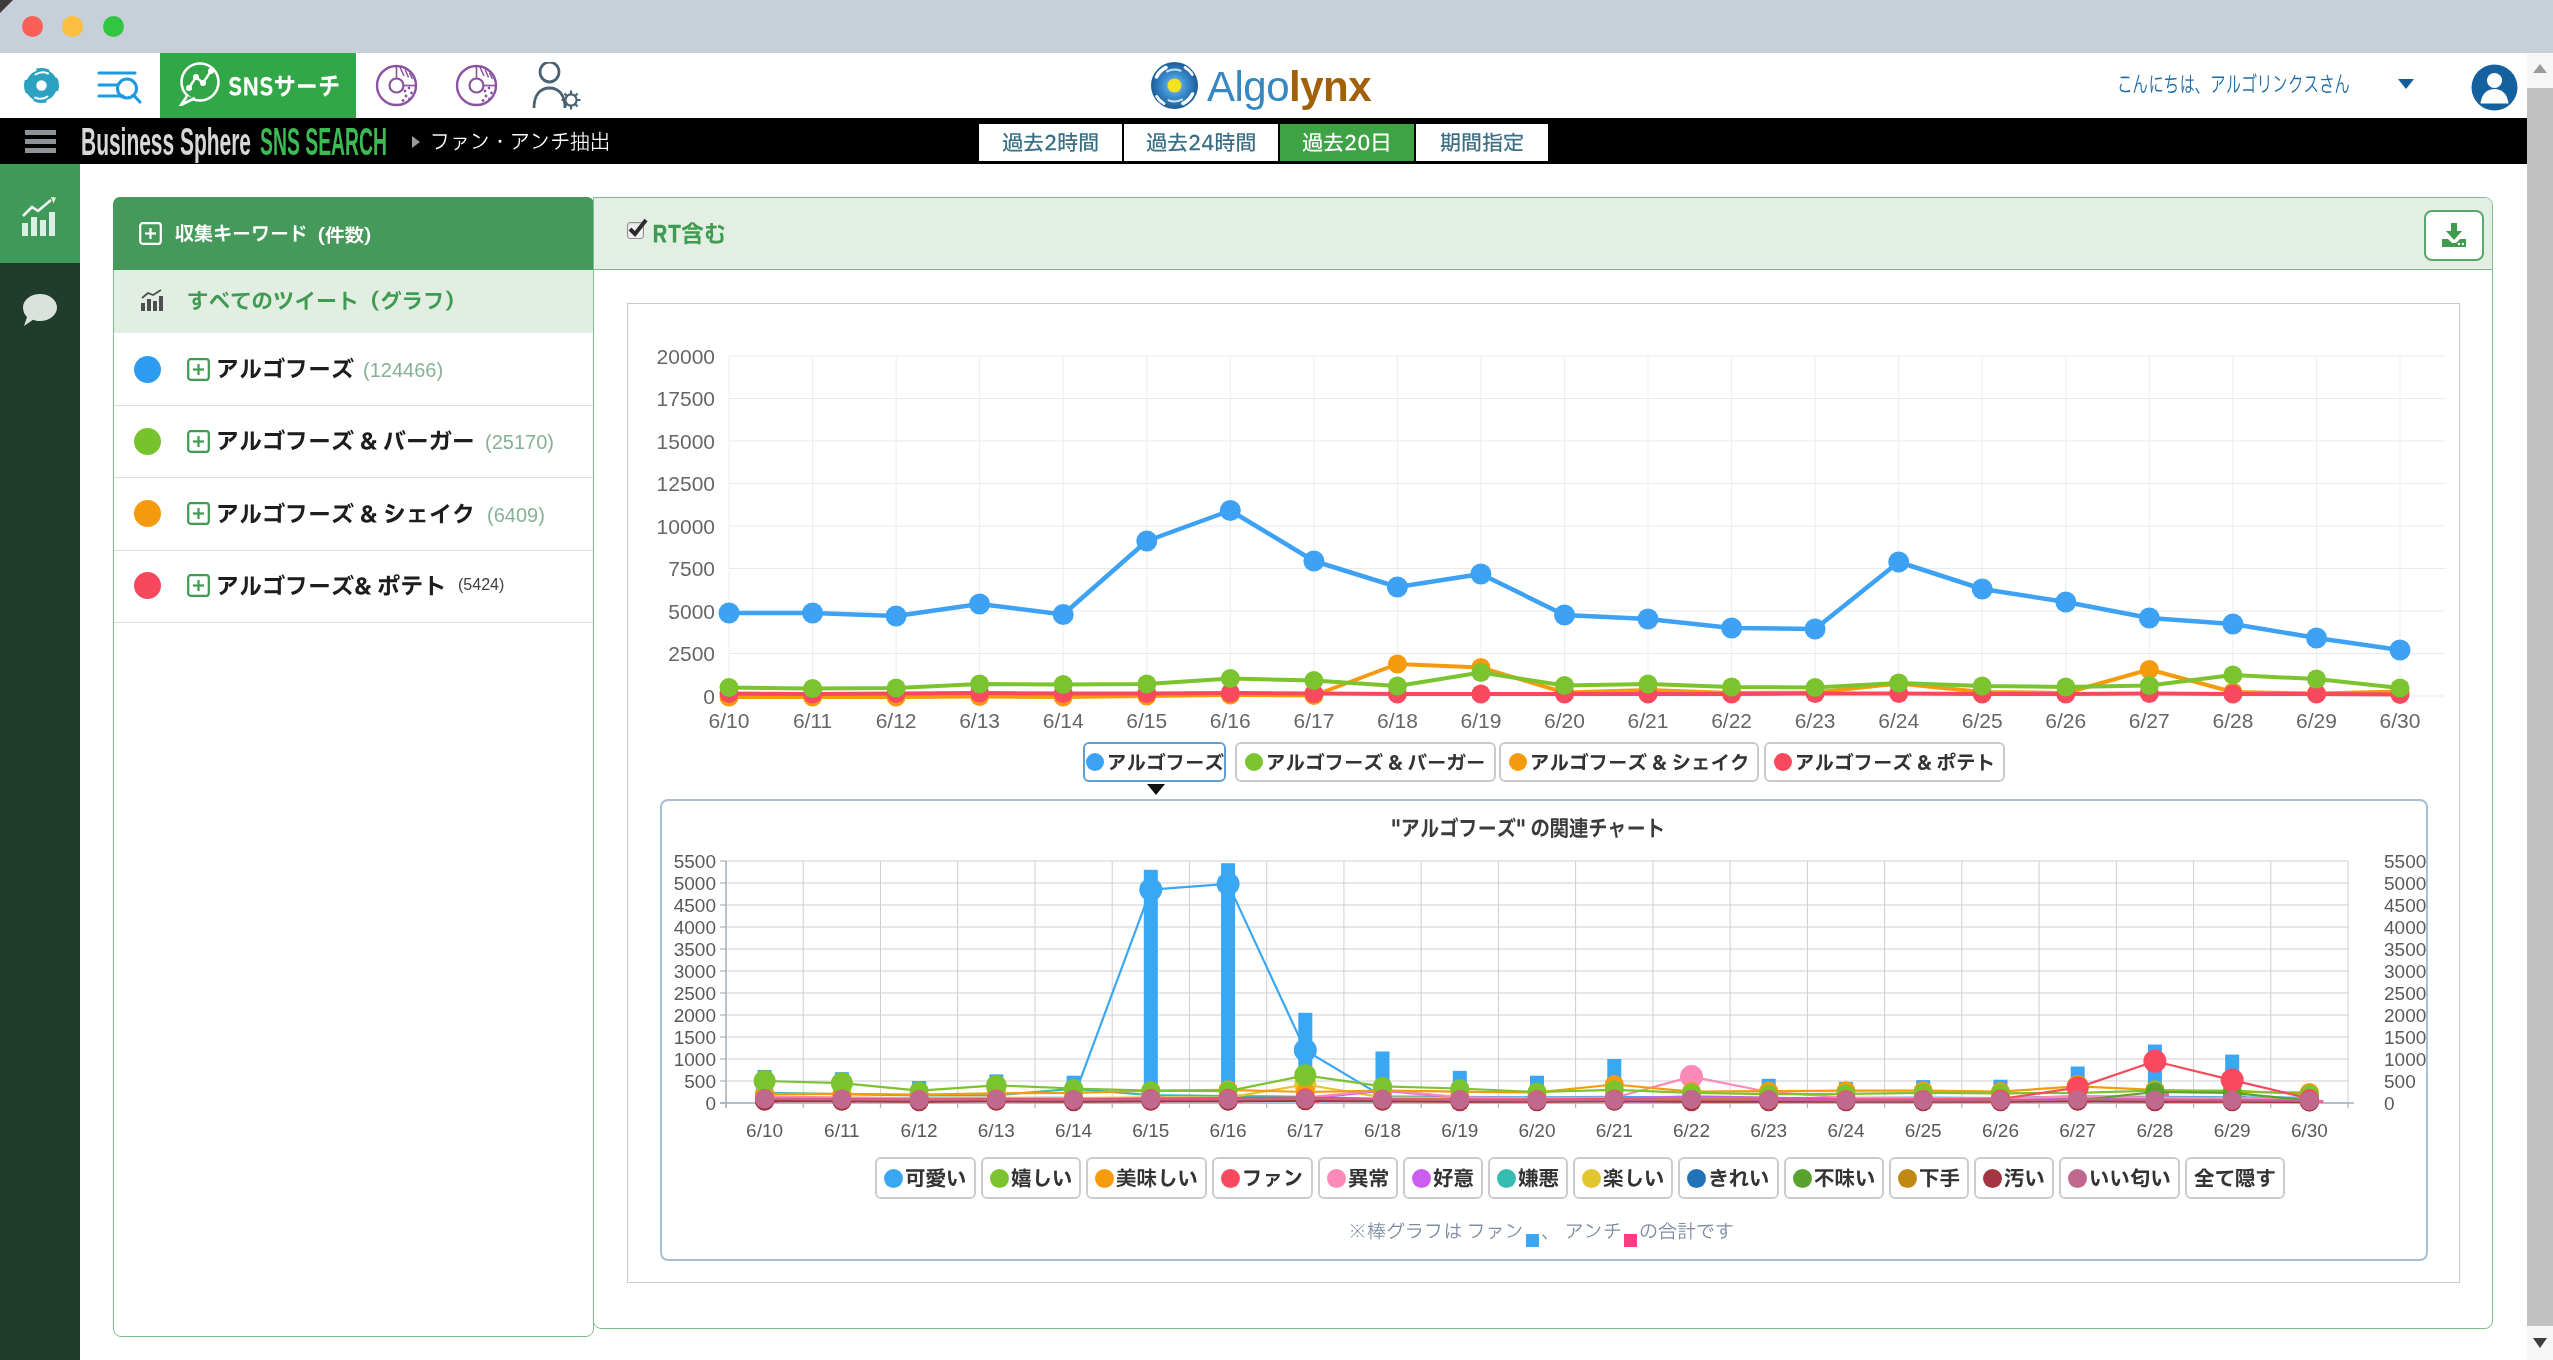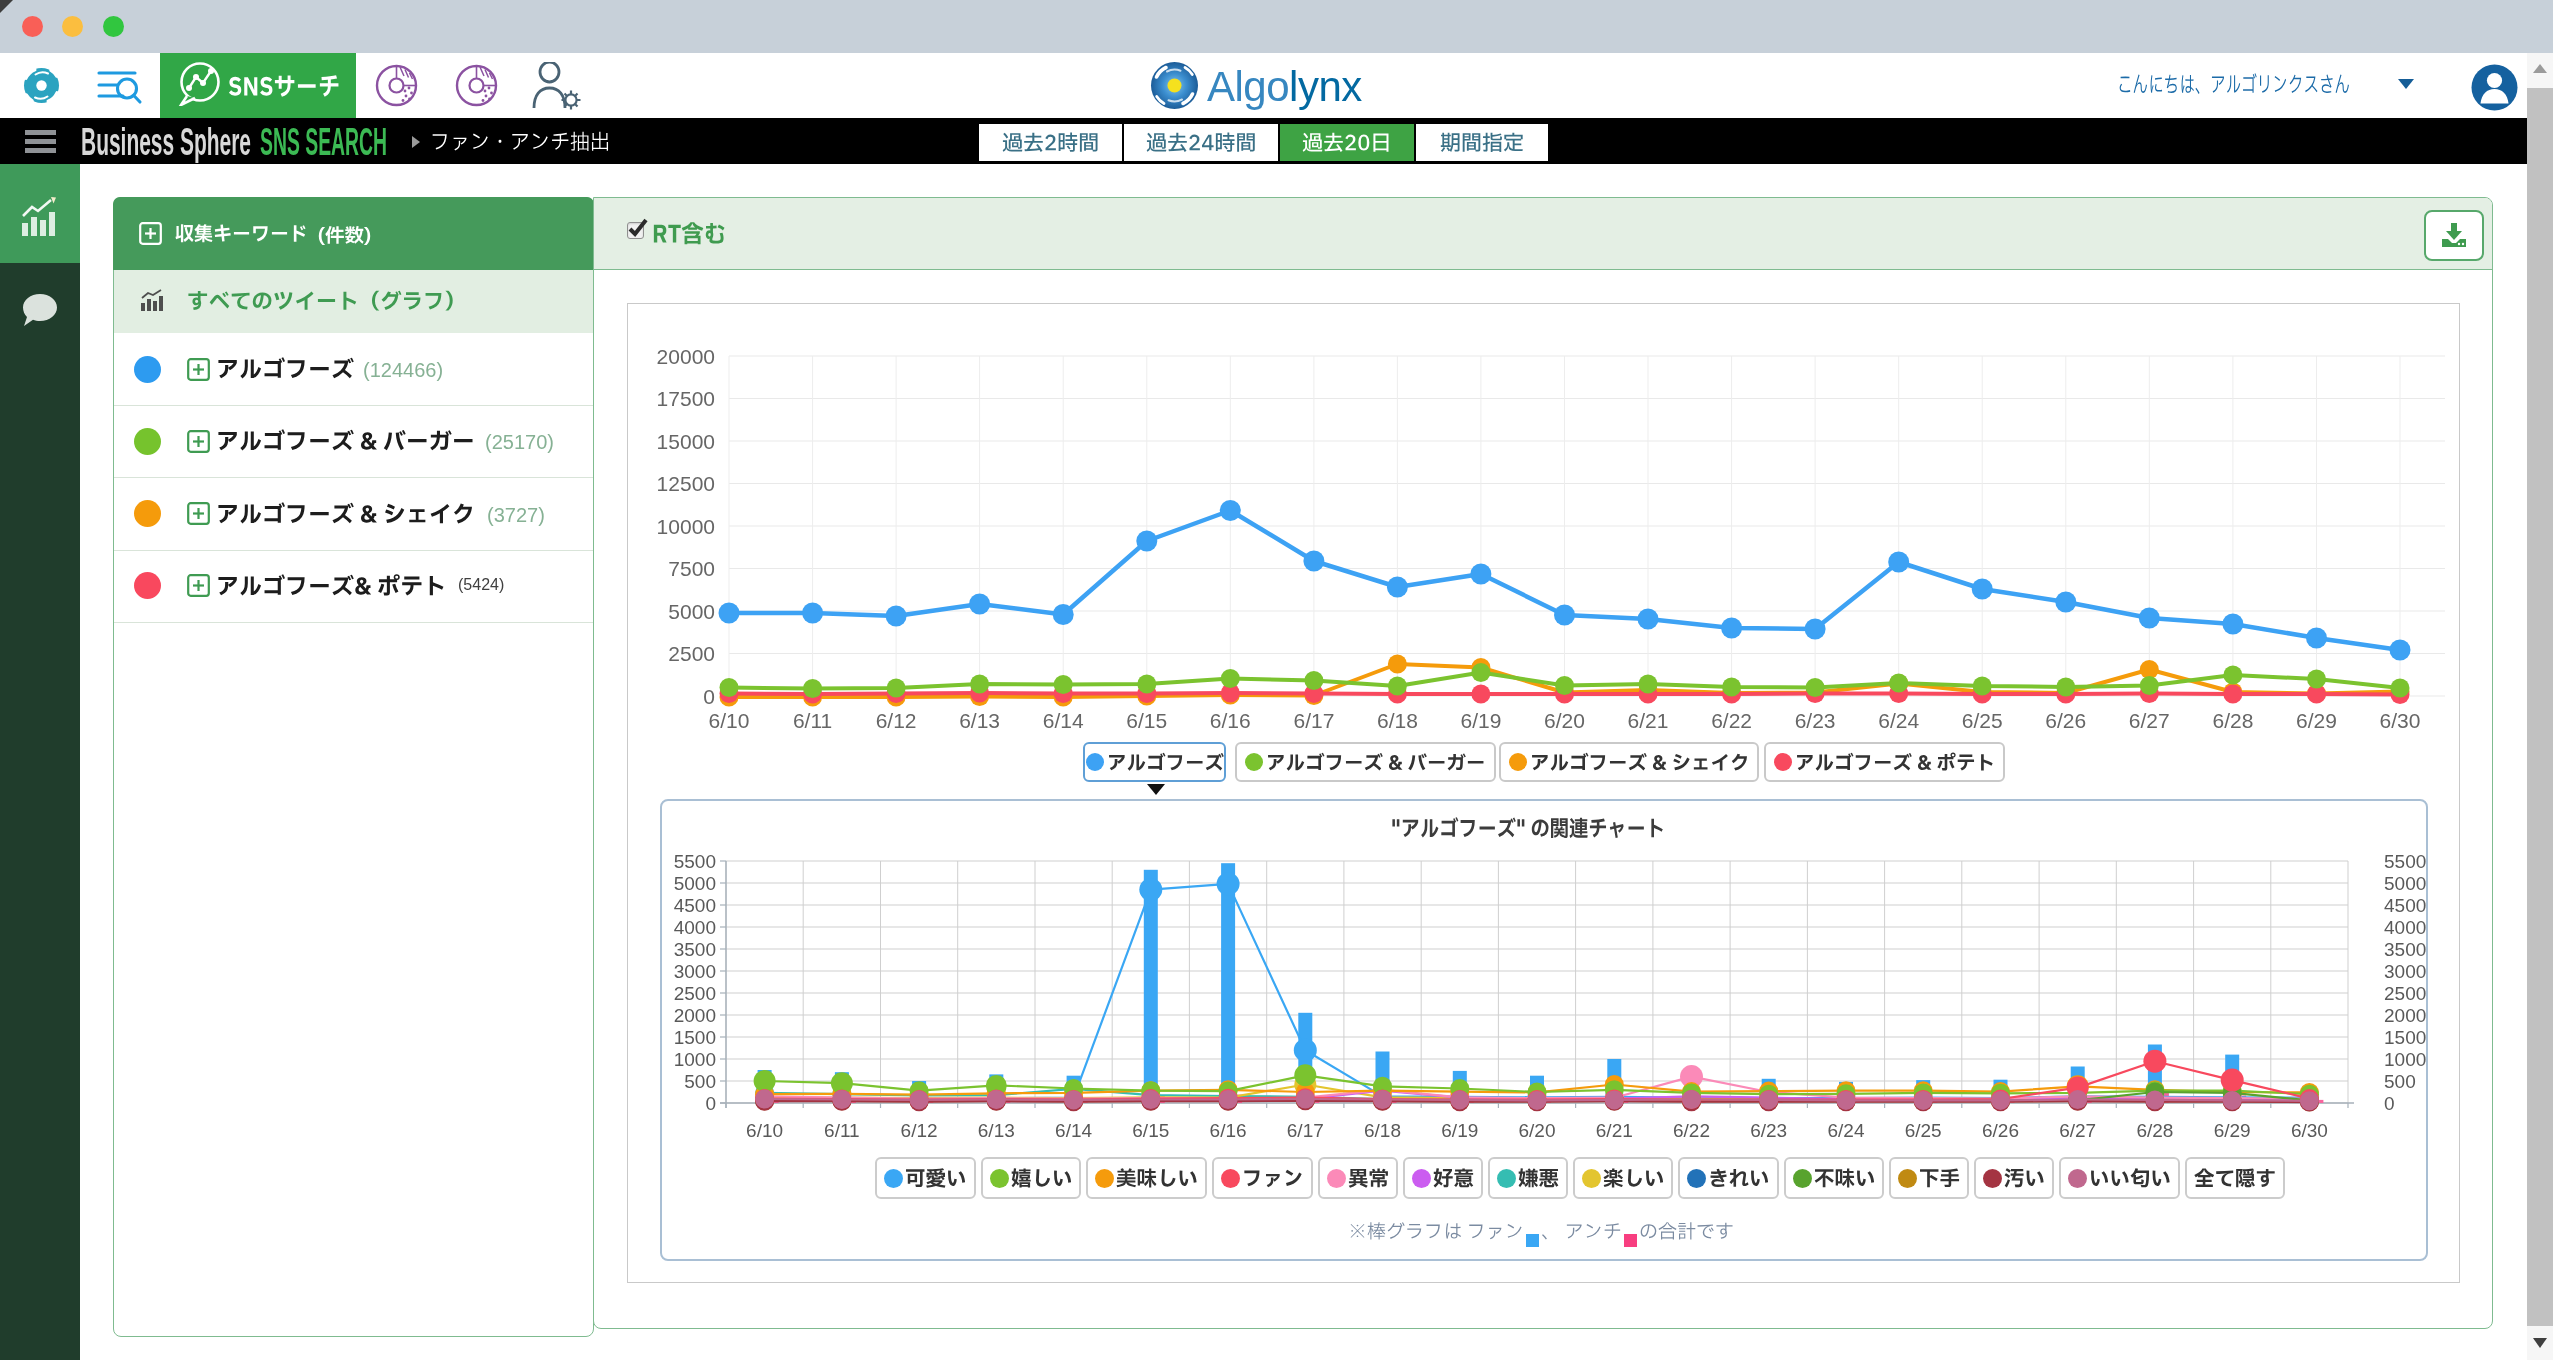--- a/index.html
+++ b/index.html
@@ -99,21 +99,21 @@
     </defs>
 <circle cx="24.5" cy="24.5" r="23.5" fill="url(#lg)"></circle>
 <circle cx="24.5" cy="24.5" r="7" fill="#f5e11e"></circle>
 <path d="M6.5 16 A20 20 0 0 1 16 6.5" stroke="#fff" stroke-width="3.6" fill="none" stroke-linecap="round"></path>
 <path d="M42.5 33 A20 20 0 0 1 33 42.5" stroke="#fff" stroke-width="3.6" fill="none" stroke-linecap="round"></path>
 <path d="M35 6.5 A20 20 0 0 1 42.3 13.5" stroke="#fff" stroke-width="2.8" fill="none" stroke-linecap="round"></path>
 <path d="M14 42.5 A20 20 0 0 1 6.7 35.5" stroke="#fff" stroke-width="2.8" fill="none" stroke-linecap="round"></path>
 <path d="M17 10.5 A16 16 0 0 1 30.5 9.7" stroke="#fff" stroke-width="2" fill="none" stroke-linecap="round" opacity=".75"></path>
 <path d="M32 38.5 A16 16 0 0 1 18.5 39.3" stroke="#fff" stroke-width="2" fill="none" stroke-linecap="round" opacity=".75"></path>
 </svg>
-<div class="abs" style="left:1207px;top:63px;font-size:42px;color:#3787c0;letter-spacing:-.5px">Algo<span style="font-weight:normal;color:#0369a1">lynx</span></div>
+<div class="abs" style="left:1207px;top:63px;font-size:42px;color:#3787c0;letter-spacing:-.5px">Algo<span style="font-weight:bold;color:#a16207">lynx</span></div>
 <svg style="position:absolute;left:2117.0px;top:69.0px;" width="233.00" height="33.0" viewBox="0 0 330.00 33.0" preserveAspectRatio="none">
     <path transform="translate(0,23.32)" d="M5.082 -15.553999999999998Q8.822 -15.729999999999999 12.033999999999999 -15.729999999999999Q14.607999999999999 -15.729999999999999 17.622 -15.62L17.578 -14.058Q14.937999999999999 -14.19 12.122 -14.19Q8.491999999999999 -14.19 5.1259999999999994 -13.969999999999999ZM3.7399999999999998 -4.2459999999999996Q3.7399999999999998 -5.346 4.311999999999999 -6.478999999999999Q4.8839999999999995 -7.611999999999999 5.9399999999999995 -8.668L7.26 -7.81Q5.346 -5.851999999999999 5.346 -4.356Q5.346 -3.036 6.897 -2.288Q8.448 -1.5399999999999998 11.527999999999999 -1.5399999999999998Q13.222 -1.5399999999999998 15.07 -1.7159999999999997Q16.918 -1.892 18.502 -2.222L18.677999999999997 -0.6819999999999999Q17.204 -0.352 15.268 -0.176Q13.331999999999999 0.0 11.527999999999999 0.0Q7.656 0.0 5.6979999999999995 -1.111Q3.7399999999999998 -2.222 3.7399999999999998 -4.2459999999999996Z M23.628 0.242 26.158 -6.754Q27.368 -10.12 29.15 -14.563999999999998Q30.491999999999997 -18.04 30.448 -17.907999999999998L31.966 -17.424L29.458 -11.176Q29.061999999999998 -10.186 28.677 -9.218Q28.292 -8.25 27.918 -7.326L28.072 -7.303999999999999Q28.864 -8.602 29.854 -9.306000000000001Q30.844 -10.01 31.944 -10.01Q33.594 -10.01 34.331 -8.921Q35.068 -7.832 35.068 -5.433999999999999Q35.068 -3.7399999999999998 35.221999999999994 -2.816Q35.376 -1.892 35.805 -1.4409999999999998Q36.234 -0.99 37.092 -0.99Q38.412 -0.99 39.379999999999995 -2.618Q40.348 -4.2459999999999996 41.03 -7.765999999999999L42.504 -7.303999999999999Q41.733999999999995 -3.344 40.381 -1.386Q39.028 0.572 36.982 0.572Q35.112 0.572 34.331 -0.7149999999999999Q33.55 -2.002 33.55 -4.84Q33.55 -6.314 33.352 -7.106Q33.153999999999996 -7.898 32.702999999999996 -8.239Q32.251999999999995 -8.58 31.415999999999997 -8.58Q30.338 -8.58 29.348 -7.81Q28.358 -7.039999999999999 27.522 -5.478Q27.082 -4.62 26.741 -3.751Q26.4 -2.8819999999999997 25.806 -1.21Q25.387999999999998 0.022 25.124 0.704Z M48.268 0.352Q47.542 -3.4099999999999997 47.542 -6.489999999999999Q47.542 -11.462 48.708 -17.028L50.204 -16.808Q49.61 -14.19 49.324 -11.527999999999999Q49.038 -8.866 49.038 -6.468Q49.038 -4.069999999999999 49.214 -2.552H49.346000000000004Q49.456 -3.586 49.731 -4.6419999999999995Q50.006 -5.6979999999999995 50.644 -7.061999999999999L51.876 -6.468Q50.908 -4.4879999999999995 50.457 -3.234Q50.006 -1.98 49.852 -0.8799999999999999Q49.808 -0.484 49.808 -0.352Q49.808 -0.176 49.852 0.21999999999999997ZM53.724000000000004 -14.058Q55.858 -14.388 58.45399999999999 -14.575Q61.05 -14.761999999999999 63.448 -14.761999999999999V-13.244Q61.05 -13.222 58.531 -13.035Q56.012 -12.847999999999999 53.878 -12.517999999999999ZM54.824 -8.272 56.32 -7.8759999999999994Q55.352 -5.851999999999999 55.352 -4.664Q55.352 -3.4539999999999997 56.254 -2.86Q57.156 -2.266 59.048 -2.266Q61.402 -2.266 63.733999999999995 -2.6839999999999997L63.888 -1.188Q62.831999999999994 -1.012 61.522999999999996 -0.891Q60.214 -0.7699999999999999 59.048 -0.7699999999999999Q56.452 -0.7699999999999999 55.132 -1.6829999999999998Q53.812 -2.5959999999999996 53.812 -4.51Q53.812 -6.159999999999999 54.824 -8.272Z M84.7 -4.268Q84.7 -1.8039999999999998 82.69800000000001 -0.605Q80.696 0.594 77.044 0.594Q75.064 0.594 72.006 0.132L72.16 -1.386Q74.77799999999999 -0.8799999999999999 76.824 -0.8799999999999999Q83.094 -0.8799999999999999 83.094 -4.202Q83.094 -5.742 81.972 -6.468Q80.85 -7.194 78.672 -7.194Q76.582 -7.194 74.822 -6.468Q73.062 -5.742 71.94 -4.136L70.444 -4.598Q71.962 -8.096 73.062 -12.298Q70.29 -12.298 68.178 -12.386L68.2 -13.904Q69.894 -13.815999999999999 73.458 -13.815999999999999Q73.81 -15.312 74.294 -17.688L75.812 -17.445999999999998Q75.614 -16.368 75.02 -13.838Q79.464 -13.925999999999998 84.304 -14.498L84.48 -13.024Q79.574 -12.408 74.646 -12.319999999999999Q73.59 -8.25 72.534 -5.9399999999999995L72.666 -5.896Q73.81 -7.303999999999999 75.361 -7.975Q76.912 -8.645999999999999 79.04599999999999 -8.645999999999999Q81.664 -8.645999999999999 83.182 -7.513Q84.7 -6.38 84.7 -4.268Z M108.108 -1.276Q106.502 -2.75 104.764 -3.6959999999999997V-2.7279999999999998Q104.764 -1.166 103.752 -0.34099999999999997Q102.74 0.484 100.804 0.484Q99.022 0.484 97.999 -0.4069999999999999Q96.976 -1.2979999999999998 96.976 -2.816Q96.976 -4.356 97.977 -5.279999999999999Q98.978 -6.204 100.826 -6.204Q101.992 -6.204 103.312 -5.786V-11.484H103.136Q99.814 -11.484 96.8 -11.616L96.844 -13.046Q99.594 -12.892 103.18 -12.892H103.312V-17.27H104.764V-12.914Q106.634 -12.957999999999998 108.28399999999999 -13.112L108.328 -11.681999999999999Q106.194 -11.549999999999999 104.764 -11.505999999999998V-5.2139999999999995Q106.788 -4.29 108.944 -2.4419999999999997ZM93.214 -2.464Q93.324 -3.4979999999999998 93.59899999999999 -4.553999999999999Q93.874 -5.609999999999999 94.512 -6.973999999999999L95.744 -6.38Q94.776 -4.3999999999999995 94.32499999999999 -3.146Q93.874 -1.892 93.72 -0.7919999999999999Q93.676 -0.39599999999999996 93.676 -0.242Q93.676 -0.022 93.72 0.374L92.136 0.506Q91.41 -3.256 91.41 -6.489999999999999Q91.41 -11.572 92.576 -17.137999999999998L94.072 -16.918Q93.478 -14.299999999999999 93.19200000000001 -11.594Q92.906 -8.888 92.906 -6.468Q92.906 -3.9819999999999998 93.082 -2.464ZM103.312 -4.356Q101.97 -4.84 100.782 -4.84Q99.616 -4.84 99.0 -4.301Q98.384 -3.7619999999999996 98.384 -2.8379999999999996Q98.384 -1.892 99.02199999999999 -1.386Q99.66 -0.8799999999999999 100.826 -0.8799999999999999Q102.102 -0.8799999999999999 102.707 -1.3639999999999999Q103.312 -1.8479999999999999 103.312 -2.86Z M115.588 1.5619999999999998Q113.608 -1.188 111.078 -3.5199999999999996L112.332 -4.532Q113.476 -3.476 114.686 -2.112Q115.896 -0.748 116.864 0.572Z M143.99 -8.645999999999999Q146.168 -9.658 147.686 -11.154Q149.204 -12.649999999999999 149.908 -14.388H134.486V-15.883999999999999H151.536V-14.431999999999999Q150.81 -12.254 149.10500000000002 -10.417Q147.4 -8.58 144.958 -7.326ZM135.542 -1.012Q137.72 -1.8699999999999999 139.018 -2.8819999999999997Q140.316 -3.8939999999999997 140.921 -5.302Q141.526 -6.71 141.526 -8.756V-11.924H143.11V-8.734Q143.11 -6.358 142.38400000000001 -4.675Q141.658 -2.992 140.184 -1.771Q138.71 -0.5499999999999999 136.356 0.418Z M174.504 -8.645999999999999Q173.47 -5.39 171.578 -3.0909999999999997Q169.686 -0.7919999999999999 167.2 0.242H165.77V-16.983999999999998H167.31V-1.518Q171.248 -3.63 173.162 -9.394ZM160.314 -16.874H161.85399999999998V-10.251999999999999Q161.85399999999998 -6.27 160.644 -3.784Q159.434 -1.2979999999999998 156.904 0.5499999999999999L155.87 -0.704Q158.18 -2.332 159.247 -4.51Q160.314 -6.688 160.314 -10.208Z M196.68 -14.783999999999999Q195.712 -17.137999999999998 194.788 -18.677999999999997L195.998 -19.162Q197.208 -17.05 197.846 -15.267999999999999ZM194.15 -13.904Q193.402 -15.927999999999999 192.302 -17.798L193.55599999999998 -18.304Q194.766 -16.082 195.382 -14.366ZM193.49 0.32999999999999996H191.906V-1.518H178.486V-3.036H191.906V-13.508H178.86V-15.004H193.49Z M205.392 -1.144Q208.318 -1.8699999999999999 210.04500000000002 -2.893Q211.772 -3.916 212.59699999999998 -5.555Q213.422 -7.194 213.422 -9.745999999999999V-16.983999999999998H215.006V-9.745999999999999Q215.006 -6.819999999999999 214.06 -4.84Q213.114 -2.86 211.156 -1.6059999999999999Q209.198 -0.352 206.052 0.418ZM204.16 -6.6659999999999995H202.576V-16.83H204.16Z M230.054 -11.219999999999999Q226.908 -13.354 223.256 -15.047999999999998L224.048 -16.433999999999997Q227.722 -14.696 230.934 -12.54ZM223.52 -1.936Q227.392 -2.662 230.12 -4.07Q232.848 -5.478 234.79500000000002 -7.787999999999999Q236.742 -10.097999999999999 238.194 -13.596L239.536 -12.693999999999999Q237.358 -7.348 233.64 -4.4Q229.922 -1.452 223.96 -0.32999999999999996Z M260.832 -14.563999999999998Q260.502 -8.888 257.125 -4.994Q253.748 -1.0999999999999999 248.028 0.572L247.302 -0.9019999999999999Q252.406 -2.3539999999999996 255.376 -5.444999999999999Q258.346 -8.536 259.072 -13.068H250.624Q249.656 -11.638 248.446 -10.395Q247.236 -9.152 245.608 -7.92L244.596 -9.129999999999999Q246.972 -10.867999999999999 248.644 -12.968999999999998Q250.316 -15.069999999999999 251.372 -17.644L252.89 -17.226Q252.23 -15.664 251.548 -14.563999999999998Z M282.876 -0.088Q279.598 -3.3659999999999997 276.188 -5.763999999999999Q274.45 -3.9819999999999998 272.18399999999997 -2.53Q269.918 -1.0779999999999998 267.256 -0.022L266.464 -1.474Q271.656 -3.4539999999999997 274.967 -6.808999999999999Q278.278 -10.164 279.202 -14.344H268.092V-15.84H280.962Q280.962 -15.026 280.654 -13.706Q279.884 -10.075999999999999 277.222 -6.9079999999999995Q280.654 -4.444 283.866 -1.2979999999999998Z M291.544 -3.784Q291.544 -2.2439999999999998 292.952 -1.5619999999999998Q294.36 -0.8799999999999999 297.484 -0.8799999999999999Q298.892 -0.8799999999999999 300.476 -1.0339999999999998Q302.06 -1.188 303.27 -1.43L303.49 0.022Q302.258 0.264 300.575 0.429Q298.892 0.594 297.33 0.594Q293.546 0.594 291.753 -0.48399999999999993Q289.96 -1.5619999999999998 289.96 -3.8059999999999996Q289.96 -5.808 291.489 -6.963Q293.018 -8.118 295.658 -8.118Q297.572 -8.118 299.002 -7.59Q300.432 -7.061999999999999 301.70799999999997 -5.896L301.818 -5.984Q300.19 -8.712 298.716 -12.209999999999999Q295.042 -11.946 289.146 -11.946V-13.441999999999998Q294.58 -13.441999999999998 298.1 -13.661999999999999Q297.396 -15.399999999999999 296.714 -17.401999999999997L298.21 -17.798Q298.76 -16.125999999999998 299.684 -13.793999999999999Q302.17 -13.969999999999999 305.18399999999997 -14.431999999999999L305.36 -12.936Q302.83 -12.562 300.3 -12.319999999999999Q301.928 -8.668 303.842 -5.4559999999999995L302.588 -4.62Q299.794 -6.6659999999999995 295.878 -6.6659999999999995Q293.788 -6.6659999999999995 292.666 -5.917999999999999Q291.544 -5.17 291.544 -3.784Z M309.628 0.242 312.158 -6.754Q313.368 -10.12 315.15 -14.563999999999998Q316.492 -18.04 316.448 -17.907999999999998L317.966 -17.424L315.458 -11.176Q315.062 -10.186 314.677 -9.218Q314.292 -8.25 313.918 -7.326L314.072 -7.303999999999999Q314.864 -8.602 315.854 -9.306000000000001Q316.844 -10.01 317.944 -10.01Q319.594 -10.01 320.331 -8.921Q321.068 -7.832 321.068 -5.433999999999999Q321.068 -3.7399999999999998 321.222 -2.816Q321.376 -1.892 321.80499999999995 -1.4409999999999998Q322.234 -0.99 323.092 -0.99Q324.412 -0.99 325.38 -2.618Q326.348 -4.2459999999999996 327.03 -7.765999999999999L328.504 -7.303999999999999Q327.734 -3.344 326.381 -1.386Q325.028 0.572 322.98199999999997 0.572Q321.112 0.572 320.331 -0.7149999999999999Q319.55 -2.002 319.55 -4.84Q319.55 -6.314 319.352 -7.106Q319.154 -7.898 318.703 -8.239Q318.252 -8.58 317.416 -8.58Q316.338 -8.58 315.348 -7.81Q314.358 -7.039999999999999 313.522 -5.478Q313.082 -4.62 312.741 -3.751Q312.4 -2.8819999999999997 311.806 -1.21Q311.388 0.022 311.124 0.704Z" fill="#1c6ba8"></path>
   </svg>
 <div class="abs" style="left:2398px;top:79px;width:0;height:0;border-left:8px solid transparent;border-right:8px solid transparent;border-top:10px solid #155d97"></div>
 <svg class="abs" style="left:2471px;top:64px" width="47" height="47" viewBox="0 0 47 47">
 <circle cx="23.5" cy="23.5" r="23" fill="#15619f"></circle>
 <circle cx="23.5" cy="16.5" r="7.6" fill="#fff"></circle>
 <path d="M9.5 39.5 c1,-9.5 6.5,-14.5 14,-14.5 c7.5,0 13,5 14,14.5 z" fill="#fff"></path>
 </svg>
 <div class="abs" style="left:0;top:118px;width:2527px;height:46px;background:#000"></div>
@@ -210,21 +210,21 @@
 <div class="abs" style="left:114px;top:549.5px;width:479px;height:1px;background:#d9e4d9"></div>
 <div class="abs" style="left:134px;top:500.0px;width:27px;height:27px;border-radius:50%;background:#f59b0b"></div>
 <svg class="abs" style="left:187px;top:502.0px" width="23" height="23" viewBox="0 0 23 23">
 <rect x="1.2" y="1.2" width="20.6" height="20.6" rx="2.5" fill="none" stroke="#3f9b52" stroke-width="2.2"></rect>
 <line x1="6" y1="11.5" x2="17" y2="11.5" stroke="#3f9b52" stroke-width="2.2"></line>
     <line x1="11.5" y1="6" x2="11.5" y2="17" stroke="#3f9b52" stroke-width="2.2"></line>
   </svg>
 <svg style="position:absolute;left:216.0px;top:497.9px;" width="258.82" height="34.5" viewBox="0 0 258.82 34.5" preserveAspectRatio="none">
     <path transform="translate(0,24.38)" d="M2.415 -17.273H20.815V-14.49Q19.987 -12.236 18.192999999999998 -10.3385Q16.399 -8.441 13.915 -7.038L12.282 -9.269Q12.236 -6.624 11.4195 -4.7379999999999995Q10.603 -2.852 9.039 -1.5294999999999999Q7.475 -0.207 5.037 0.828L3.266 -1.932Q5.428 -2.783 6.6815 -3.7489999999999997Q7.935 -4.715 8.5215 -6.1065000000000005Q9.108 -7.498 9.108 -9.591V-12.488999999999999H12.282V-9.752Q14.076 -10.603 15.456 -11.799Q16.836 -12.995 17.572 -14.329H2.415Z M45.08 -8.763Q44.022 -5.497 42.113 -2.9785Q40.204 -0.45999999999999996 37.559 0.644H34.753L34.775999999999996 -17.94H37.812V-2.921Q39.192 -3.956 40.3305 -5.6579999999999995Q41.469 -7.359999999999999 42.435 -10.258ZM28.796 -17.825H31.832V-11.086Q31.832 -6.532 30.4865 -3.703Q29.141 -0.874 26.473 1.15L24.38 -1.449Q26.657 -3.059 27.7265 -5.221Q28.796 -7.383 28.796 -10.971Z M67.16 -20.009999999999998Q68.264 -17.986 69.0 -16.076999999999998L67.298 -15.41Q66.401 -17.618 65.412 -19.366ZM64.4 -18.998Q65.55 -16.974 66.286 -15.065L64.86 -14.536V0.368H61.732V-1.15H48.53V-4.186H61.732V-13.317H48.875V-16.33H63.687Q63.411 -16.905 62.652 -18.354Z M88.596 -17.02Q88.642 -12.029 87.423 -8.4985Q86.20400000000001 -4.968 83.50150000000001 -2.6795Q80.799 -0.391 76.36 0.69L74.934 -2.277Q78.545 -3.128 80.7415 -4.646Q82.938 -6.164 84.0075 -8.440999999999999Q85.077 -10.718 85.33 -14.03H71.645V-17.02Z M112.7 -7.13H94.3V-10.35H112.7Z M135.93 -19.665Q137.034 -17.641 137.77 -15.732L136.068 -15.065Q135.171 -17.273 134.182 -19.021ZM128.961 -7.337Q130.571 -6.21 132.4225 -4.6575Q134.274 -3.105 135.88400000000001 -1.564L133.837 0.851Q130.47899999999998 -2.5989999999999998 127.006 -5.014Q123.556 -1.38 118.151 0.828L116.495 -2.116Q121.647 -4.025 124.637 -6.992Q127.627 -9.959 128.8 -13.915H118.404V-16.905H132.02Q131.537 -17.825 131.422 -18.009L133.17 -18.653Q134.32 -16.629 135.056 -14.719999999999999L133.285 -14.076Q132.848 -15.18 132.273 -16.399Q132.15800000000002 -14.536 131.606 -12.719Q130.755 -9.913 128.961 -7.337Z M144.99200000000002 -4.416Q144.99200000000002 -6.026 145.85450000000003 -7.0954999999999995Q146.717 -8.165 148.37300000000002 -9.108Q146.487 -11.224 146.487 -13.11Q146.487 -14.237 147.0965 -15.157Q147.70600000000002 -16.076999999999998 148.8445 -16.6175Q149.983 -17.158 151.455 -17.158Q153.548 -17.158 154.8705 -16.1345Q156.193 -15.110999999999999 156.193 -13.317Q156.193 -11.845 155.3075 -10.7985Q154.422 -9.752 152.78900000000002 -8.786L155.549 -5.796Q156.124 -7.359999999999999 156.239 -9.246H160.195V-6.4399999999999995H158.654Q158.263 -4.83 157.55 -3.634L160.90800000000002 0.0H156.791L155.457 -1.449Q154.537 -0.667 153.3985 -0.18400000000000002Q152.26000000000002 0.299 150.627 0.299Q148.856 0.299 147.5795 -0.3105Q146.303 -0.9199999999999999 145.6475 -1.9895Q144.99200000000002 -3.059 144.99200000000002 -4.416ZM152.973 -12.972V-13.087Q152.973 -13.754 152.513 -14.1565Q152.053 -14.559 151.363 -14.559Q150.65 -14.559 150.17849999999999 -14.145Q149.707 -13.731 149.707 -13.064V-12.949Q149.707 -12.466 150.029 -11.96Q150.351 -11.454 151.133 -10.58Q152.07600000000002 -11.155 152.52450000000002 -11.707Q152.973 -12.259 152.973 -12.972ZM153.709 -3.335 150.029 -7.314Q149.20100000000002 -6.8309999999999995 148.81 -6.279Q148.419 -5.727 148.419 -4.991V-4.7379999999999995Q148.419 -3.749 149.1205 -3.1395Q149.822 -2.53 151.11 -2.53Q152.60500000000002 -2.53 153.709 -3.335Z M177.675 -12.995Q174.8 -14.536 170.98200000000003 -15.709L172.132 -18.515Q175.74300000000002 -17.434 178.98600000000002 -15.732ZM170.246 -2.622Q174.22500000000002 -3.197 177.031 -4.5425Q179.83700000000002 -5.888 181.86100000000002 -8.2685Q183.88500000000002 -10.649 185.449 -14.375L188.30100000000002 -12.535Q186.645 -8.648 184.34500000000003 -5.9799999999999995Q182.04500000000002 -3.312 178.80200000000002 -1.6675Q175.55900000000003 -0.023 171.097 0.667ZM175.973 -7.153Q172.776 -8.763 169.073 -9.913L170.20000000000002 -12.788Q171.925 -12.259 173.788 -11.523Q175.651 -10.786999999999999 177.215 -9.982Z M209.36900000000003 -0.046H193.269V-2.714H199.77800000000002V-10.395999999999999H194.02800000000002V-13.064H208.58700000000002V-10.395999999999999H202.538V-2.714H209.36900000000003Z M233.38100000000003 -16.1Q230.52900000000002 -13.317 227.01000000000002 -11.063V0.9199999999999999H223.859V-9.177Q220.06400000000002 -7.107 215.947 -5.75L214.63600000000002 -8.671Q219.305 -10.097 223.68650000000002 -12.696Q228.068 -15.295 231.288 -18.445999999999998Z M255.94400000000002 -15.754999999999999Q255.78300000000002 -11.5 254.127 -8.096Q252.471 -4.692 249.45800000000003 -2.3575Q246.44500000000002 -0.023 242.25900000000001 1.104L240.81 -1.8399999999999999Q245.87 -3.151 248.6875 -5.922499999999999Q251.50500000000002 -8.693999999999999 252.448 -12.857H245.24900000000002Q244.23700000000002 -11.362 243.01800000000003 -10.131499999999999Q241.799 -8.901 239.98200000000003 -7.567L238.00400000000002 -10.074Q240.465 -11.776 242.121 -13.938Q243.77700000000002 -16.1 244.78900000000002 -18.768L247.82500000000002 -17.94Q247.342 -16.721 246.836 -15.754999999999999Z" fill="#1d1d1d"></path>
   </svg>
-<div class="abs" style="left:487px;top:503.5px;font-size:20px;color:#86b194">(3727)</div>
+<div class="abs" style="left:487px;top:503.5px;font-size:20px;color:#86b194">(6409)</div>
 <div class="abs" style="left:114px;top:621.5px;width:479px;height:1px;background:#d9e4d9"></div>
 <div class="abs" style="left:134px;top:572.0px;width:27px;height:27px;border-radius:50%;background:#f9485e"></div>
 <svg class="abs" style="left:187px;top:574.0px" width="23" height="23" viewBox="0 0 23 23">
 <rect x="1.2" y="1.2" width="20.6" height="20.6" rx="2.5" fill="none" stroke="#3f9b52" stroke-width="2.2"></rect>
 <line x1="6" y1="11.5" x2="17" y2="11.5" stroke="#3f9b52" stroke-width="2.2"></line>
     <line x1="11.5" y1="6" x2="11.5" y2="17" stroke="#3f9b52" stroke-width="2.2"></line>
   </svg>
 <svg style="position:absolute;left:216.0px;top:569.9px;" width="230.12" height="34.5" viewBox="0 0 230.12 34.5" preserveAspectRatio="none">
     <path transform="translate(0,24.38)" d="M2.415 -17.273H20.815V-14.49Q19.987 -12.236 18.192999999999998 -10.3385Q16.399 -8.441 13.915 -7.038L12.282 -9.269Q12.236 -6.624 11.4195 -4.7379999999999995Q10.603 -2.852 9.039 -1.5294999999999999Q7.475 -0.207 5.037 0.828L3.266 -1.932Q5.428 -2.783 6.6815 -3.7489999999999997Q7.935 -4.715 8.5215 -6.1065000000000005Q9.108 -7.498 9.108 -9.591V-12.488999999999999H12.282V-9.752Q14.076 -10.603 15.456 -11.799Q16.836 -12.995 17.572 -14.329H2.415Z M45.08 -8.763Q44.022 -5.497 42.113 -2.9785Q40.204 -0.45999999999999996 37.559 0.644H34.753L34.775999999999996 -17.94H37.812V-2.921Q39.192 -3.956 40.3305 -5.6579999999999995Q41.469 -7.359999999999999 42.435 -10.258ZM28.796 -17.825H31.832V-11.086Q31.832 -6.532 30.4865 -3.703Q29.141 -0.874 26.473 1.15L24.38 -1.449Q26.657 -3.059 27.7265 -5.221Q28.796 -7.383 28.796 -10.971Z M67.16 -20.009999999999998Q68.264 -17.986 69.0 -16.076999999999998L67.298 -15.41Q66.401 -17.618 65.412 -19.366ZM64.4 -18.998Q65.55 -16.974 66.286 -15.065L64.86 -14.536V0.368H61.732V-1.15H48.53V-4.186H61.732V-13.317H48.875V-16.33H63.687Q63.411 -16.905 62.652 -18.354Z M88.596 -17.02Q88.642 -12.029 87.423 -8.4985Q86.20400000000001 -4.968 83.50150000000001 -2.6795Q80.799 -0.391 76.36 0.69L74.934 -2.277Q78.545 -3.128 80.7415 -4.646Q82.938 -6.164 84.0075 -8.440999999999999Q85.077 -10.718 85.33 -14.03H71.645V-17.02Z M112.7 -7.13H94.3V-10.35H112.7Z M135.93 -19.665Q137.034 -17.641 137.77 -15.732L136.068 -15.065Q135.171 -17.273 134.182 -19.021ZM128.961 -7.337Q130.571 -6.21 132.4225 -4.6575Q134.274 -3.105 135.88400000000001 -1.564L133.837 0.851Q130.47899999999998 -2.5989999999999998 127.006 -5.014Q123.556 -1.38 118.151 0.828L116.495 -2.116Q121.647 -4.025 124.637 -6.992Q127.627 -9.959 128.8 -13.915H118.404V-16.905H132.02Q131.537 -17.825 131.422 -18.009L133.17 -18.653Q134.32 -16.629 135.056 -14.719999999999999L133.285 -14.076Q132.848 -15.18 132.273 -16.399Q132.15800000000002 -14.536 131.606 -12.719Q130.755 -9.913 128.961 -7.337Z M139.288 -4.416Q139.288 -6.026 140.15050000000002 -7.0954999999999995Q141.013 -8.165 142.669 -9.108Q140.783 -11.224 140.783 -13.11Q140.783 -14.237 141.39249999999998 -15.157Q142.002 -16.076999999999998 143.1405 -16.6175Q144.279 -17.158 145.751 -17.158Q147.844 -17.158 149.16649999999998 -16.1345Q150.489 -15.110999999999999 150.489 -13.317Q150.489 -11.845 149.6035 -10.7985Q148.718 -9.752 147.085 -8.786L149.845 -5.796Q150.42 -7.359999999999999 150.535 -9.246H154.49099999999999V-6.4399999999999995H152.95Q152.559 -4.83 151.846 -3.634L155.204 0.0H151.087L149.753 -1.449Q148.833 -0.667 147.6945 -0.18400000000000002Q146.556 0.299 144.923 0.299Q143.152 0.299 141.8755 -0.3105Q140.599 -0.9199999999999999 139.9435 -1.9895Q139.288 -3.059 139.288 -4.416ZM147.269 -12.972V-13.087Q147.269 -13.754 146.809 -14.1565Q146.349 -14.559 145.659 -14.559Q144.946 -14.559 144.47449999999998 -14.145Q144.003 -13.731 144.003 -13.064V-12.949Q144.003 -12.466 144.325 -11.96Q144.647 -11.454 145.429 -10.58Q146.372 -11.155 146.8205 -11.707Q147.269 -12.259 147.269 -12.972ZM148.005 -3.335 144.325 -7.314Q143.497 -6.8309999999999995 143.106 -6.279Q142.715 -5.727 142.715 -4.991V-4.7379999999999995Q142.715 -3.749 143.41649999999998 -3.1395Q144.118 -2.53 145.406 -2.53Q146.901 -2.53 148.005 -3.335Z M183.77 -17.204Q183.77 -16.008 183.0455 -15.225999999999999Q182.321 -14.443999999999999 181.125 -14.329V-12.19H173.92600000000002V-1.8399999999999999Q173.92600000000002 -0.368 173.2245 0.33349999999999996Q172.523 1.035 170.982 1.035H168.17600000000002L167.44 -1.817H170.86700000000002V-12.19H162.955V-15.065H170.844V-18.515H173.92600000000002V-15.065H178.549Q177.675 -15.87 177.675 -17.204Q177.675 -18.492 178.5145 -19.308500000000002Q179.354 -20.125 180.711 -20.125Q182.091 -20.125 182.9305 -19.308500000000002Q183.77 -18.492 183.77 -17.204ZM182.091 -17.411Q182.091 -17.963 181.73450000000003 -18.262Q181.37800000000001 -18.561 180.711 -18.561Q180.067 -18.561 179.71050000000002 -18.262Q179.354 -17.963 179.354 -17.411V-16.997Q179.354 -16.445 179.71050000000002 -16.146Q180.067 -15.847 180.711 -15.847Q181.37800000000001 -15.847 181.73450000000003 -16.146Q182.091 -16.445 182.091 -16.997ZM168.291 -9.959Q167.762 -7.659 166.911 -5.3934999999999995Q166.06 -3.128 165.025 -1.334L162.15 -2.852Q163.208 -4.508 164.0245 -6.532Q164.841 -8.556 165.347 -10.718ZM179.216 -10.718Q180.228 -7.038 182.459 -2.8289999999999997L179.607 -1.334Q177.33 -5.865 176.203 -9.866999999999999Z M188.255 -17.894H203.435V-14.95H188.255ZM205.505 -12.075V-9.131H197.524V-8.165Q197.524 -4.991 195.8795 -2.6105Q194.235 -0.22999999999999998 191.061 1.127L189.382 -1.633Q192.096 -2.783 193.292 -4.3469999999999995Q194.488 -5.911 194.488 -8.165V-9.131H186.185V-12.075Z M226.044 -4.715Q223.79000000000002 -5.934 221.3175 -7.003500000000001Q218.845 -8.073 216.959 -8.74V0.9199999999999999H213.785V-18.285H216.959V-12.121Q219.098 -11.362 221.9615 -10.120000000000001Q224.82500000000002 -8.878 227.47 -7.521Z" fill="#1d1d1d"></path>
   </svg>

